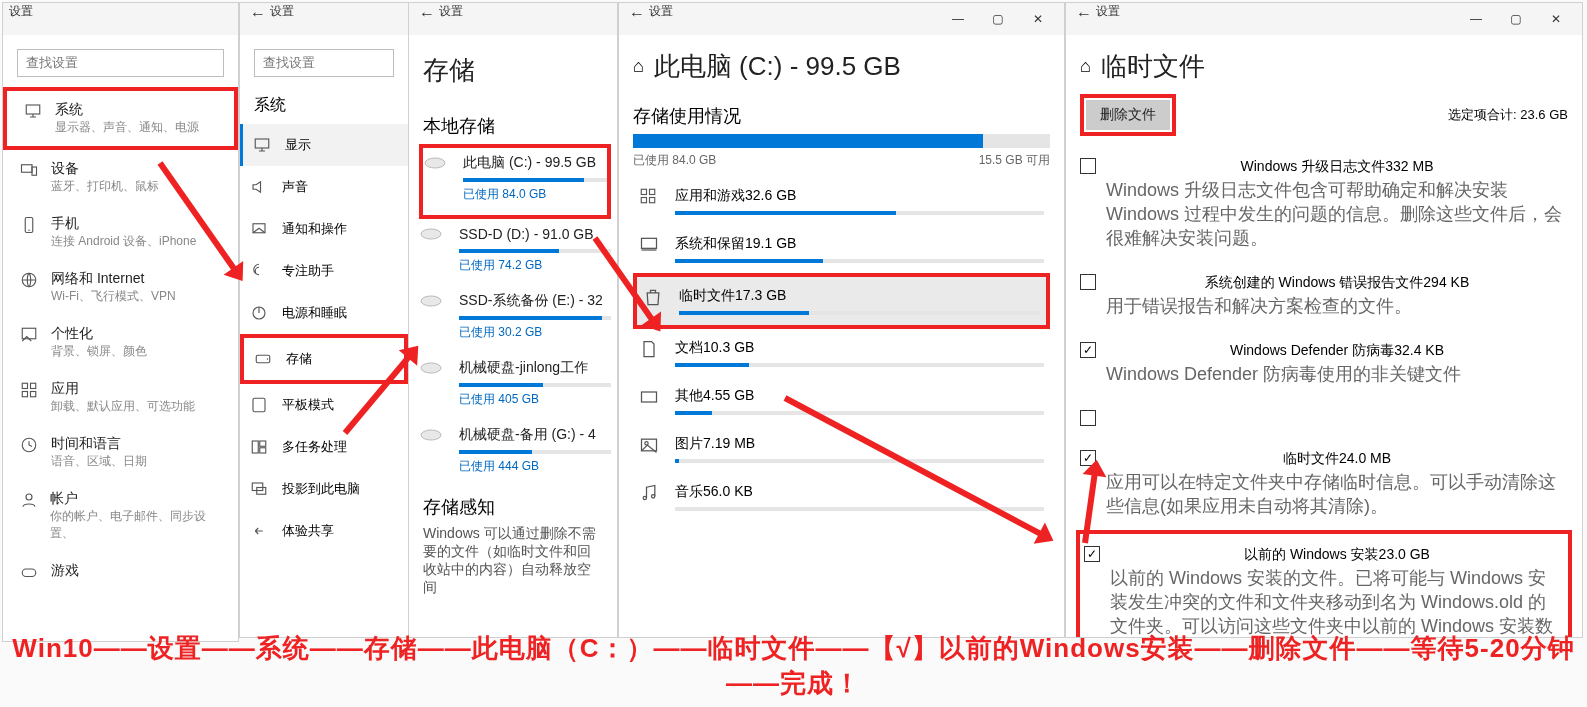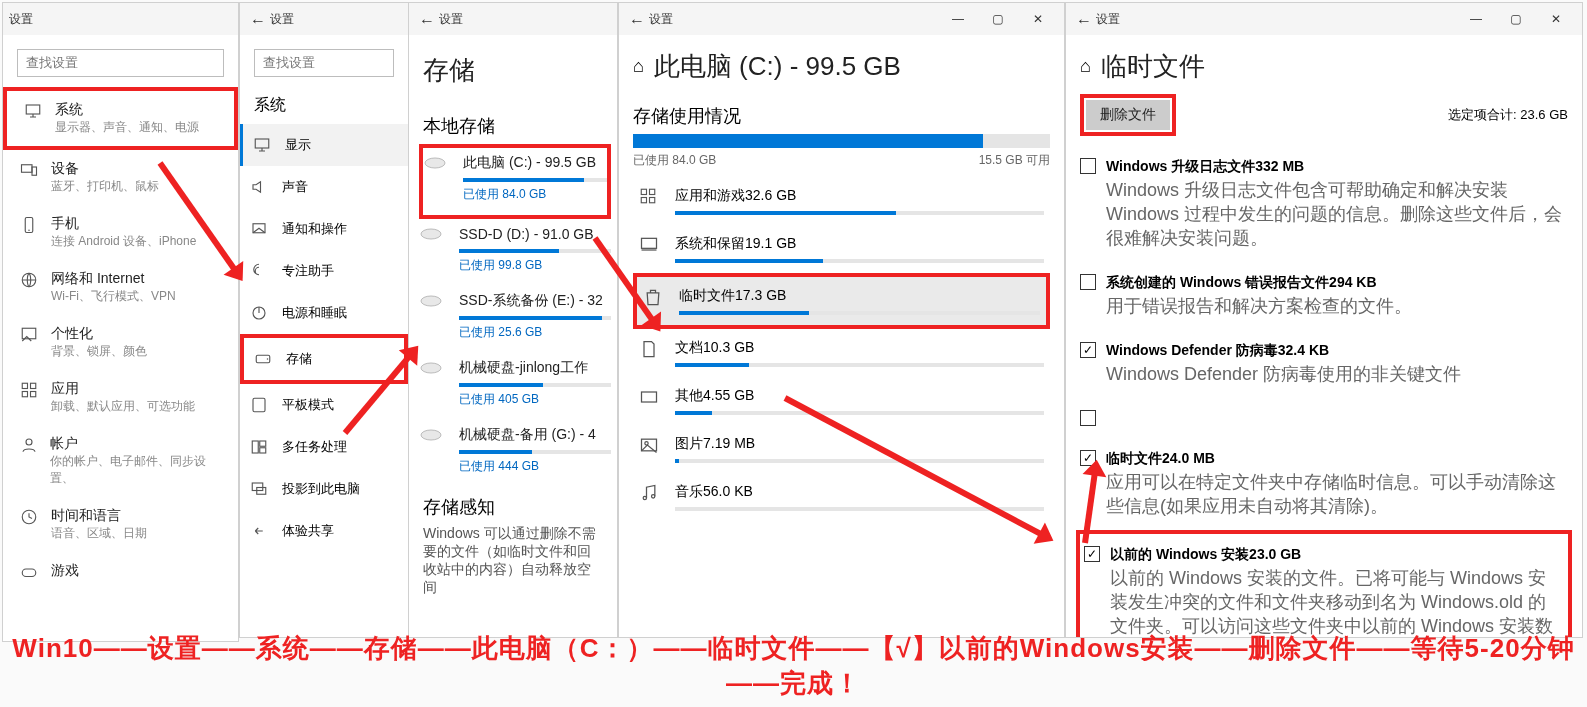--- a/index.html
+++ b/index.html
@@ -12,21 +12,21 @@
     overflow: hidden;
     position: relative;
   }
   .window {
     position: absolute;
     background: #fff;
     border: 1px solid #d0d0d0;
     overflow: hidden;
   }
   .titlebar {
-    display: flex; align-items: center; height: 32px;
+    display: flex; height: 32px;
     font-size: 12px; color: #333; padding: 0 6px;
     background: #f5f5f5;
   }
   .titlebar .back {
     width: 24px; text-align: center; font-size: 16px; cursor: default;
   }
   .titlebar .spacer { flex: 1; }
   .tb-btn {
     width: 40px; height: 32px; display: inline-flex;
     align-items: center; justify-content: center; font-size: 12px;
@@ -86,21 +86,21 @@
   }
   .w5 .item {
     display: flex; gap: 10px; padding: 12px 4px;
   }
   .w5 .item .chk {
     width: 16px; height: 16px; border: 1px solid #333;
     display: inline-flex; align-items: center; justify-content: center;
     font-size: 12px; line-height: 1;
   }
   .w5 .item .body { flex: 1; }
-  .w5 .item .title-row { display: flex; justify-content: flex-start; font-size: 14px; font-weight: 700; }
+  .w5 .item .title-row { display: flex; justify-content: center; font-size: 14px; font-weight: 400; }
   .w5 .item .desc { font-size: 18px; color: #666; margin-top: 2px; }
 
   .footer {
     position: absolute; left: 0; right: 0; bottom: 6px;
     text-align: center; font-size: 26px; font-weight: 800;
     color: #e22; letter-spacing: 1px;
   }
   svg { display:block; }
 
   
@@ -196,39 +196,39 @@
           </svg>
         </span>
       <span class="txt">
         <div class="t">应用</div>
         <div class="s">卸载、默认应用、可选功能</div>
       </span>
       </div>
       <div class="sidebar-item">
       <span class="icon">
           <svg width="18" height="18" viewBox="0 0 24 24">
+            <circle cx="12" cy="12" r="9" stroke="#555" fill="none" stroke-width="1.5"></circle>
+            <path d="M12 7v5l4 2" stroke="#555" fill="none" stroke-width="1.5"></path>
+          </svg>
+        </span>
+      <span class="txt">
+        <div class="t">时间和语言</div>
+        <div class="s">语音、区域、日期</div>
+      </span>
+      </div>
+      <div class="sidebar-item">
+      <span class="icon">
+          <svg width="18" height="18" viewBox="0 0 24 24">
             <circle cx="12" cy="8" r="4" stroke="#555" fill="none" stroke-width="1.5"></circle>
             <path d="M4 21c1-5 15-5 16 0" stroke="#555" fill="none" stroke-width="1.5"></path>
           </svg>
         </span>
       <span class="txt">
         <div class="t">帐户</div>
         <div class="s">你的帐户、电子邮件、同步设置、</div>
-      </span>
-      </div>
-      <div class="sidebar-item">
-      <span class="icon">
-          <svg width="18" height="18" viewBox="0 0 24 24">
-            <circle cx="12" cy="12" r="9" stroke="#555" fill="none" stroke-width="1.5"></circle>
-            <path d="M12 7v5l4 2" stroke="#555" fill="none" stroke-width="1.5"></path>
-          </svg>
-        </span>
-      <span class="txt">
-        <div class="t">时间和语言</div>
-        <div class="s">语音、区域、日期</div>
       </span>
       </div>
       <div class="sidebar-item">
       <span class="icon">
           <svg width="18" height="18" viewBox="0 0 24 24">
             <rect x="3" y="8" width="18" height="10" rx="5" stroke="#555" fill="none" stroke-width="1.5"></rect>
           </svg>
         </span>
       <span class="txt">
         <div class="t">游戏</div>
@@ -365,35 +365,35 @@
         <span class="di">
             <svg width="24" height="18" viewBox="0 0 24 18">
               <ellipse cx="12" cy="9" rx="10" ry="5" fill="#e8e8e8" stroke="#bbb"></ellipse>
             </svg>
           </span>
         <span class="name">SSD-D (D:) - 91.0 GB</span>
       </div>
       <div class="bar">
           <div class="fill" style="width:66%;"></div>
         </div>
-      <div class="used">已使用 99.8 GB</div>
+      <div class="used">已使用 74.2 GB</div>
       </div>
       <div class="drive">
       <div class="drow">
         <span class="di">
             <svg width="24" height="18" viewBox="0 0 24 18">
               <ellipse cx="12" cy="9" rx="10" ry="5" fill="#e8e8e8" stroke="#bbb"></ellipse>
             </svg>
           </span>
         <span class="name">SSD-系统备份 (E:) - 32</span>
       </div>
       <div class="bar">
           <div class="fill" style="width:94%;"></div>
         </div>
-      <div class="used">已使用 25.6 GB</div>
+      <div class="used">已使用 30.2 GB</div>
       </div>
       <div class="drive">
       <div class="drow">
         <span class="di">
             <svg width="24" height="18" viewBox="0 0 24 18">
               <ellipse cx="12" cy="9" rx="10" ry="5" fill="#e8e8e8" stroke="#bbb"></ellipse>
             </svg>
           </span>
         <span class="name">机械硬盘-jinlong工作</span>
       </div>

